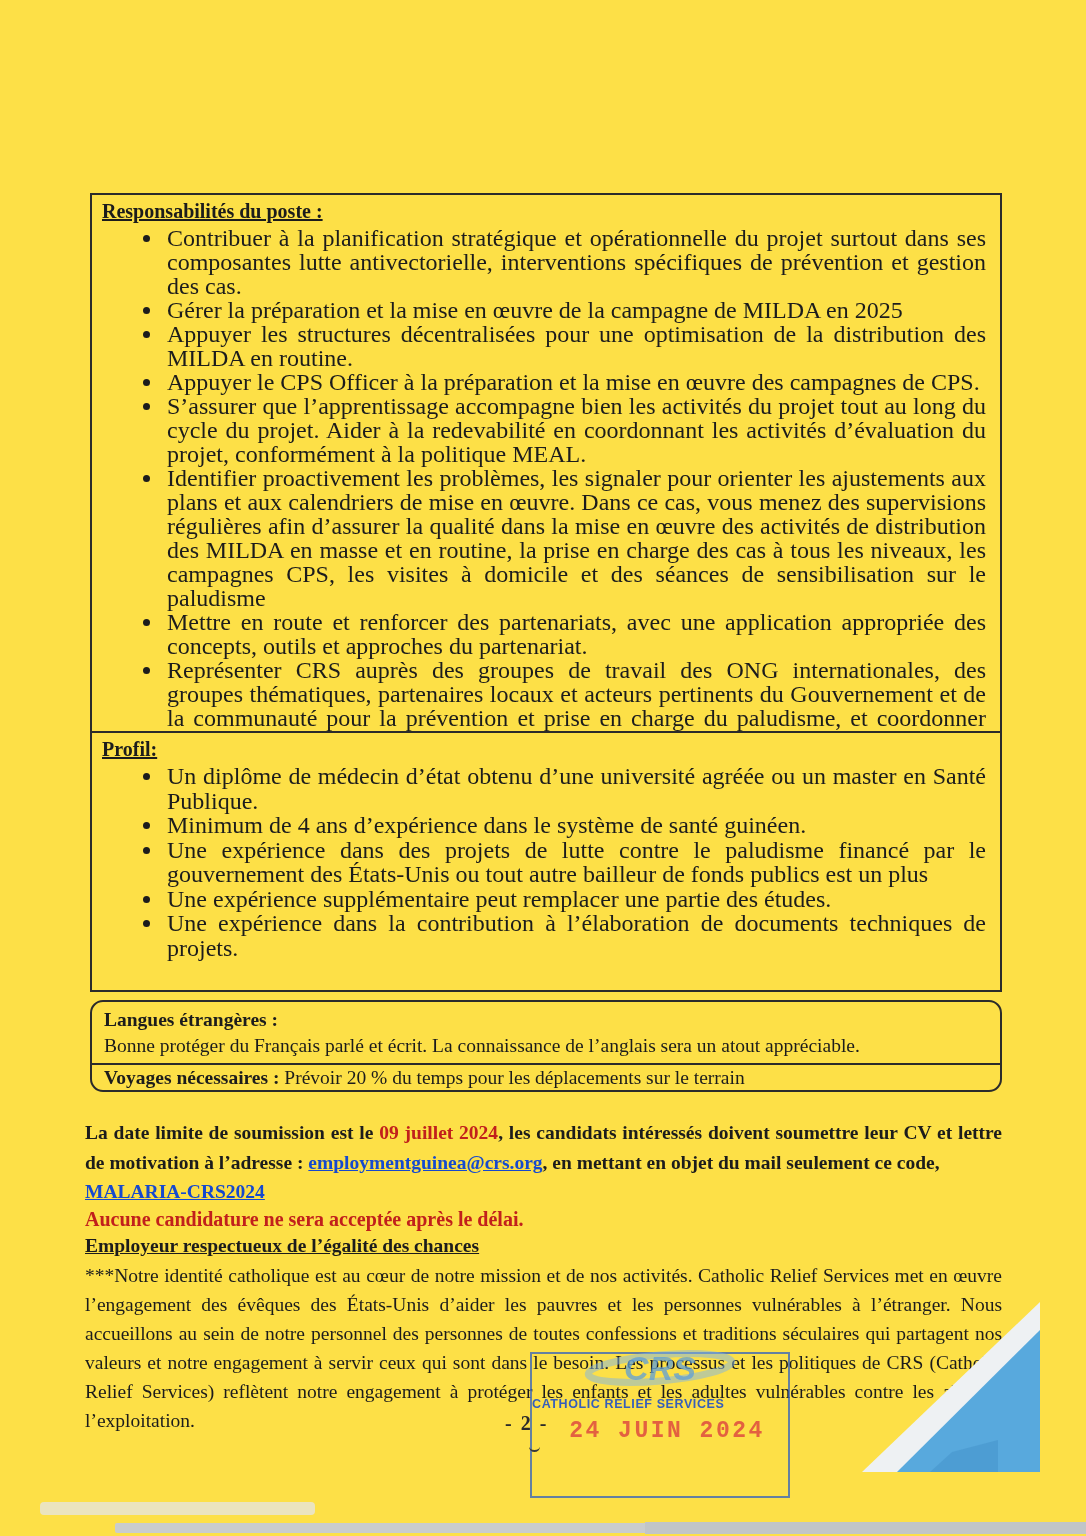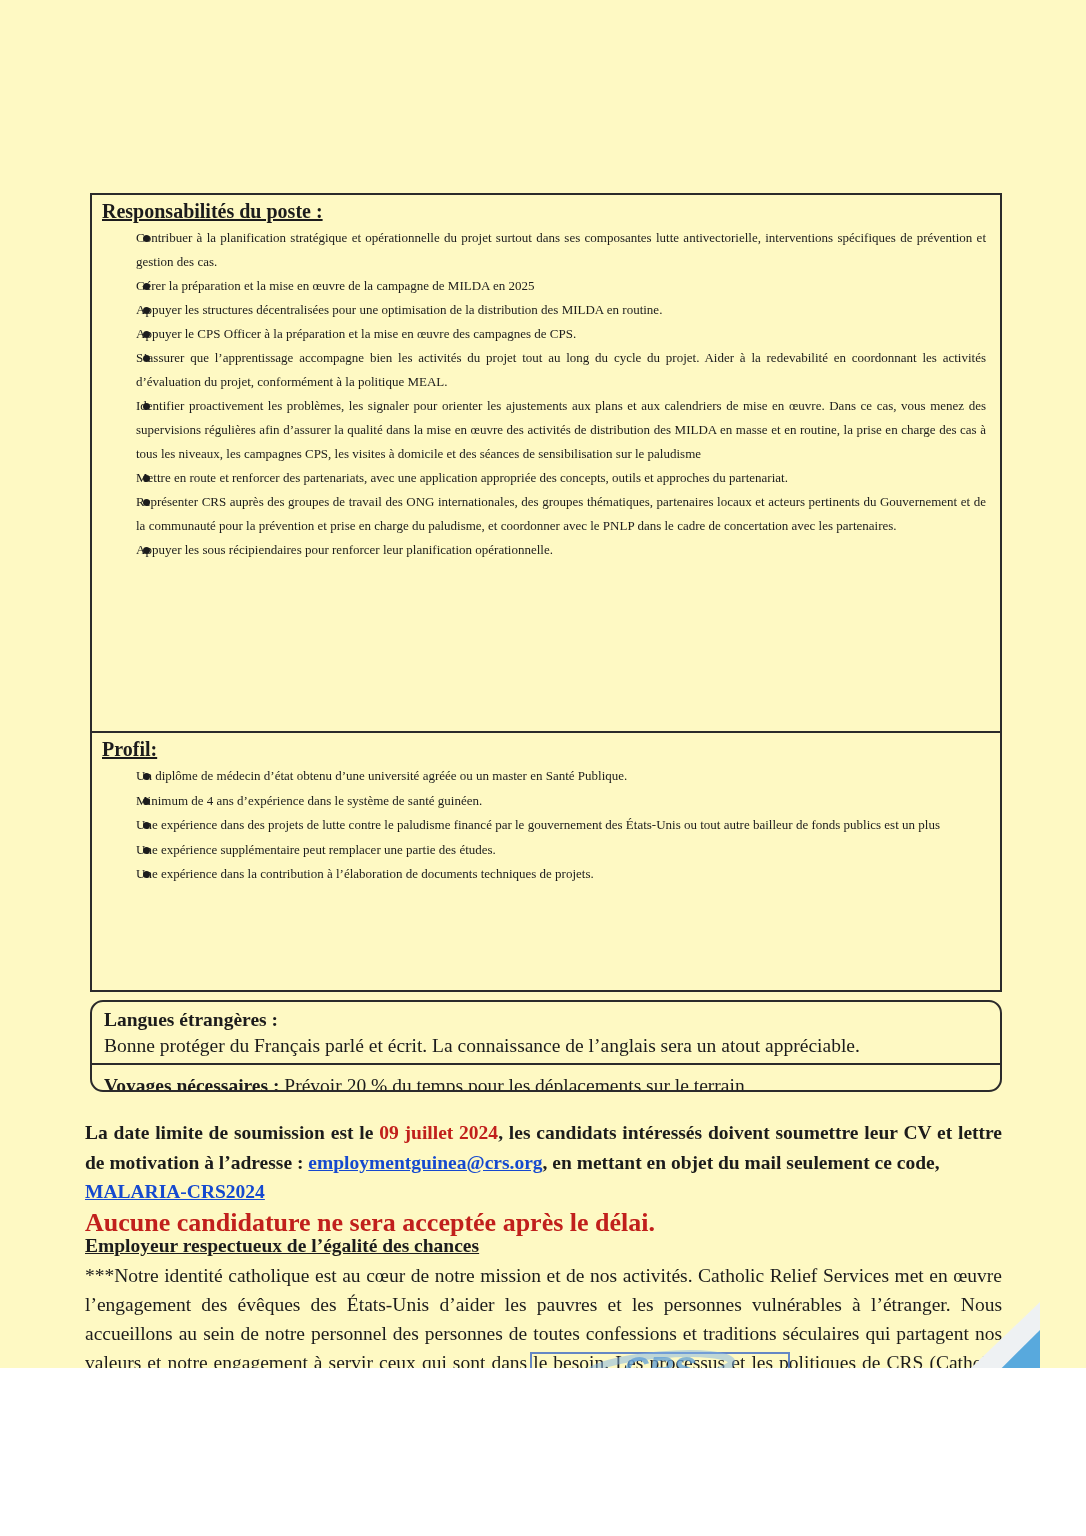--- a/index.html
+++ b/index.html
@@ -1,40 +1,40 @@
 <!DOCTYPE html>
 <html><head>
 <meta charset="utf-8">
 <style>
   html,body{margin:0;padding:0;background:#ffffff;}
-  .page{position:relative;width:1086px;height:1368px;background:#fef9c3;overflow:hidden;
+  .page{position:relative;width:1086px;height:1536px;background:#fde047;overflow:hidden;
         font-family:"Liberation Serif","DejaVu Serif",serif;color:#1c1c1c;}
   .doc{position:absolute;left:90px;top:193px;width:912px;}
 
   .box{position:absolute;left:0;width:912px;border:2px solid #2b2b2b;box-sizing:border-box;overflow:hidden;background:transparent;}
   .box-a{top:0;height:540px;}
   .box-b{top:538px;height:261px;}
   .box-c{top:807px;height:92px;border-radius:13px;}
 
   .h{font-size:20px;font-weight:bold;text-decoration:underline;margin:3px 10px 1px;line-height:26px;}
   .list{margin:0;padding:1px 14px 0 0;list-style:none;}
-  .list li{position:relative;padding-left:44px;font-size:13px;line-height:24px;text-align:justify;}
+  .list li{position:relative;padding-left:75px;font-size:24px;line-height:24px;text-align:justify;}
   .list li::before{content:"";position:absolute;left:51px;top:9px;width:7px;height:7px;border-radius:50%;background:#1c1c1c;}
   .box-b .list li{line-height:24.5px;}
 
   .row1{padding:5px 12px 3px;}
   .lbl{font-weight:bold;font-size:19.5px;line-height:25px;margin:0;}
   .rowtext{font-size:19.5px;line-height:28px;margin:0;}
-  .row2{border-top:2px solid #2b2b2b;padding:8px 12px 6px;font-size:19.5px;line-height:26px;}
+  .row2{border-top:2px solid #2b2b2b;padding:0 12px 6px;font-size:19.5px;line-height:26px;}
 
   .deadline{position:absolute;top:925px;left:-5px;width:917px;margin:0;
             font-weight:bold;font-size:19.5px;line-height:29.5px;text-align:justify;}
   .red{color:#c1201c;}
   .link{color:#1549cf;text-decoration:underline;cursor:pointer;}
-  .warning{position:absolute;top:1015px;left:-5px;margin:0;font-weight:bold;font-size:26px;color:#c1201c;}
+  .warning{position:absolute;top:1015px;left:-5px;margin:0;font-weight:bold;font-size:20px;color:#c1201c;}
 
   .eo-h{position:absolute;top:1040px;left:-5px;margin:0;font-size:19.5px;font-weight:bold;text-decoration:underline;line-height:26px;}
   .eo-p{position:absolute;top:1068px;left:-5px;width:917px;margin:0;font-size:19.5px;line-height:29px;text-align:justify;}
 
   .pagenum{position:absolute;left:505px;top:1412px;font-size:20px;font-weight:bold;color:#2a2a2a;letter-spacing:2px;z-index:6;}
   .pagenum-mark{position:absolute;left:529px;top:1444px;width:11px;height:6px;border-bottom:2.5px solid #3a3a3a;border-radius:0 0 6px 6px;z-index:6;}
 
   .stamp{position:absolute;left:530px;top:1352px;width:260px;height:146px;border:2px solid rgba(41,90,197,.72);box-sizing:border-box;z-index:5;}
   .stamp-logo{position:absolute;top:-16px;left:50%;transform:translateX(-50%);}
   .orgname{position:absolute;top:43px;left:0;width:100%;text-align:left;

